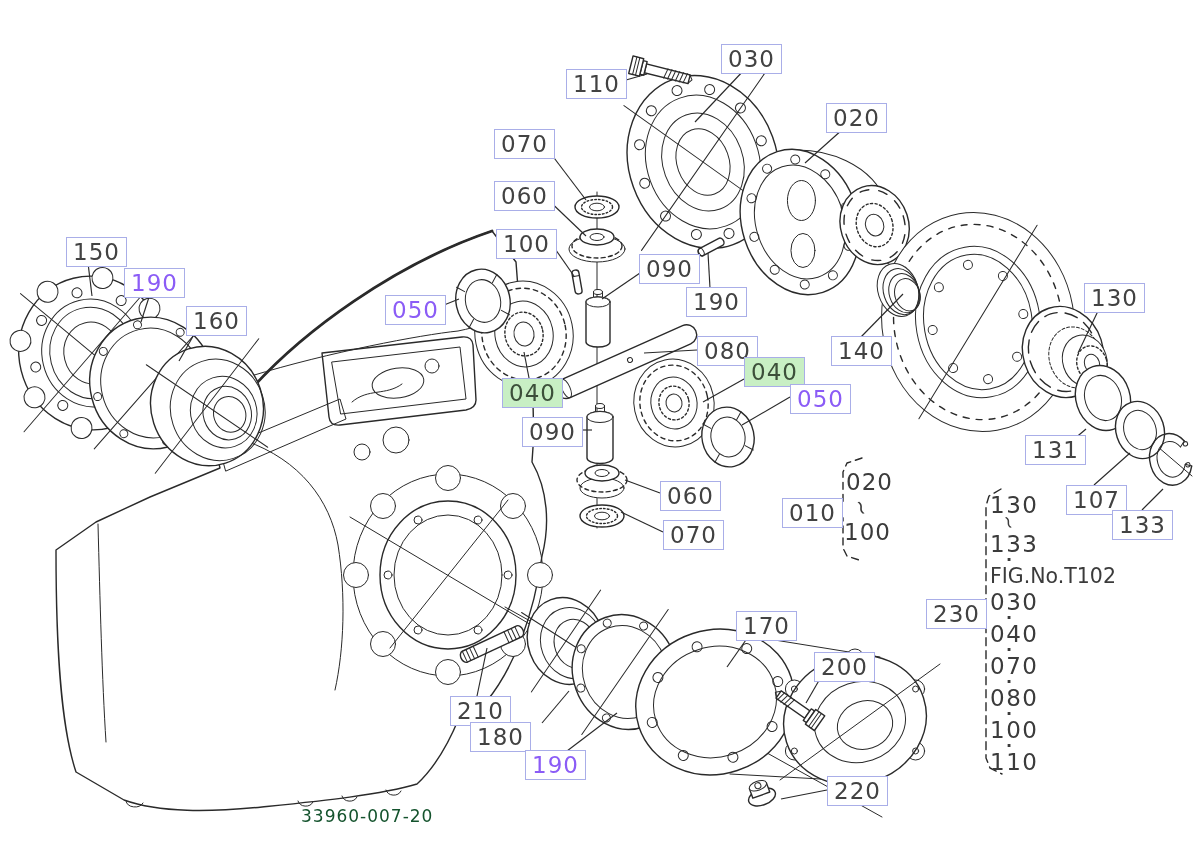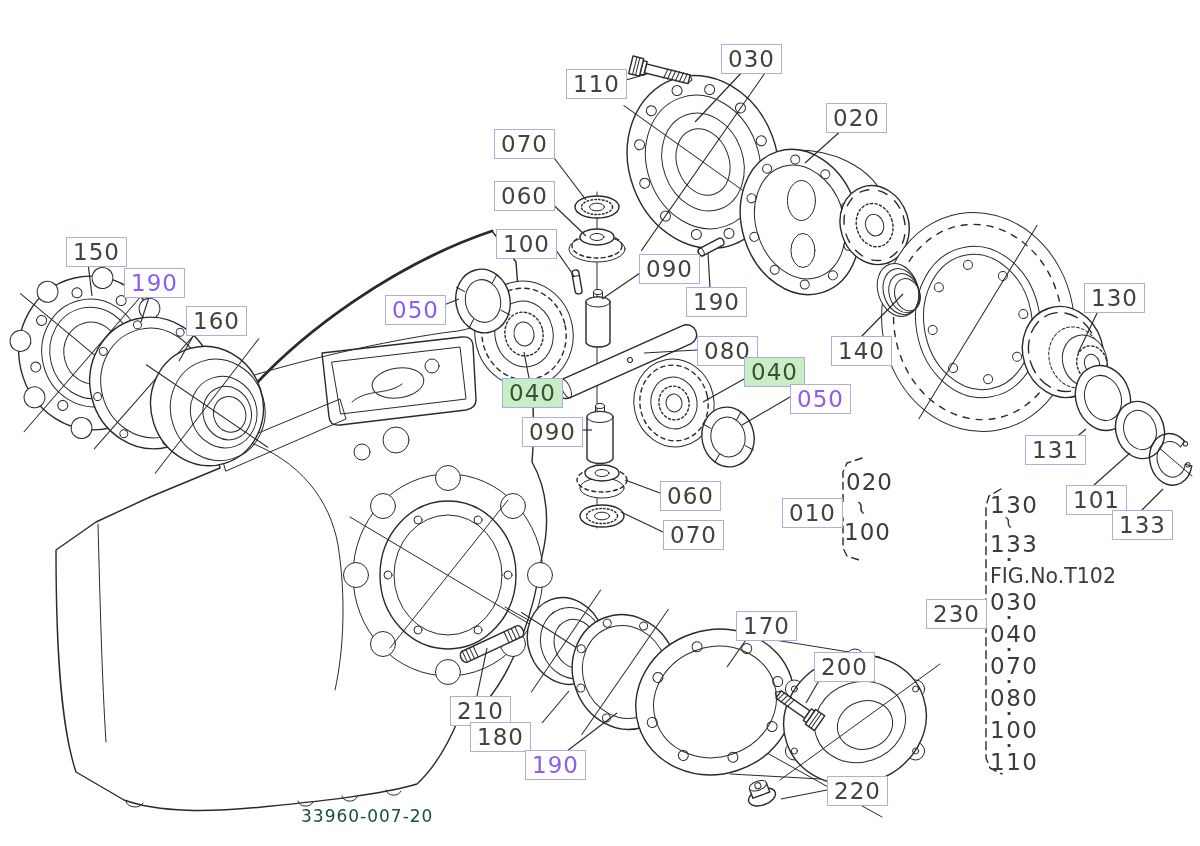--- a/index.html
+++ b/index.html
@@ -421,21 +421,21 @@
   <div class="callout hl" style="left:502px;top:378px">040</div>
   <div class="callout" style="left:522px;top:417px">090</div>
   <div class="callout" style="left:697px;top:336px">080</div>
   <div class="callout hl" style="left:744px;top:357px">040</div>
   <div class="callout dim" style="left:790px;top:384px">050</div>
   <div class="callout" style="left:660px;top:481px">060</div>
   <div class="callout" style="left:663px;top:520px">070</div>
   <div class="callout" style="left:782px;top:498px">010</div>
   <div class="callout" style="left:1084px;top:283px">130</div>
   <div class="callout" style="left:1025px;top:435px">131</div>
-  <div class="callout" style="left:1066px;top:485px">101</div>
+  <div class="callout" style="left:1066px;top:485px">107</div>
   <div class="callout" style="left:1112px;top:510px">133</div>
   <div class="callout" style="left:926px;top:599px">230</div>
   <div class="callout" style="left:736px;top:611px">170</div>
   <div class="callout" style="left:814px;top:652px">200</div>
   <div class="callout" style="left:450px;top:696px">210</div>
   <div class="callout" style="left:470px;top:722px">180</div>
   <div class="callout dim" style="left:525px;top:750px">190</div>
   <div class="callout" style="left:827px;top:776px">220</div>
 
   <div class="btxt" style="left:846px;top:470px">020</div>

